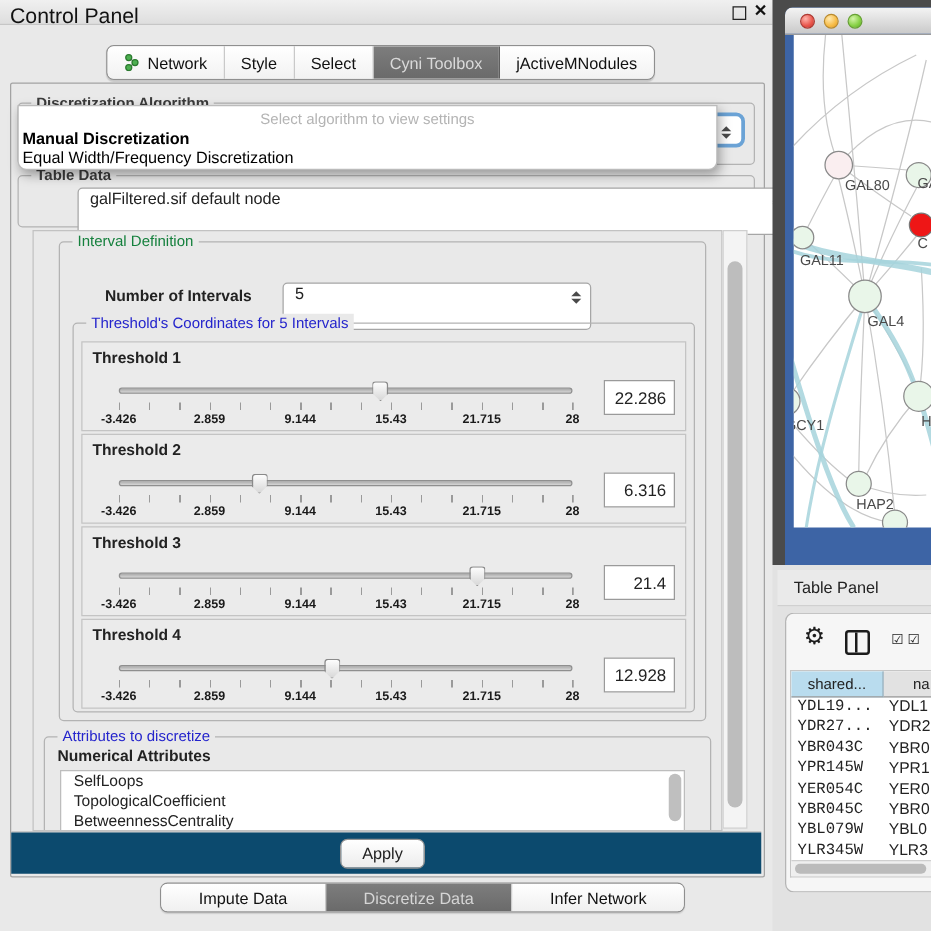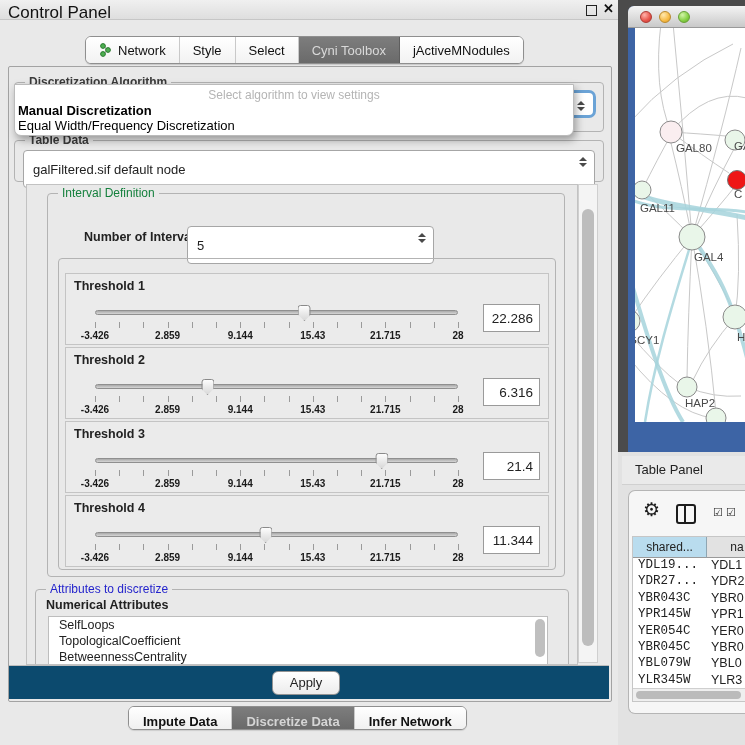--- a/index.html
+++ b/index.html
@@ -29,21 +29,21 @@
               border:1px solid #a3a3a3;border-radius:2px;}
 
   .gbox{position:absolute;border:1px solid #b3b3b3;border-radius:4px;}
   .gtitle{position:absolute;top:-8px;left:10px;background:#e9e9e9;padding:0 4px;font-size:12px;line-height:14px;}
   .gtitle.green{color:#15803d;}
   .gtitle.blue{color:#2424cc;}
   .gtitle.dark{color:#3b3b3b;font-weight:bold;}
 
   
   .combo{position:absolute;background:#fff;border:1px solid #a6a6a6;border-radius:4px;height:38px;
-         font-size:13px;display:flex;align-items:center;padding-left:9px;box-sizing:border-box;}
+         font-size:13px;display:flex;align-items:flex-start;padding-left:9px;box-sizing:border-box;margin-left:39px;}
   .stepper{position:absolute;right:6px;top:3px;width:10px;height:16px;}
   .stepper::before,.stepper::after{content:"";position:absolute;left:1px;border:4px solid transparent;}
   .stepper::before{top:-1px;border-bottom-color:#4a4a4a;}
   .stepper::after{bottom:-1px;border-top-color:#4a4a4a;}
 
   
   .focus-combo{left:556px;top:90px;width:40px;height:28px;background:#fff;border:3px solid #6ba3d6;
                border-radius:7px;box-sizing:border-box;z-index:5;}
   .focus-combo .stepper{right:7px;top:5px;}
 
@@ -86,21 +86,21 @@
   .vthumb{position:absolute;left:3px;top:24px;width:12px;height:437px;background:#bdbdbd;border-radius:6px;}
 
   .divider{left:9px;top:665px;width:600px;height:1px;background:#bdbdbd;}
   .apply-strip{left:9px;top:666px;width:600px;height:33px;background:#0c4a6e;}
   .apply-btn{position:absolute;left:263px;top:5px;width:66px;height:22px;background:linear-gradient(#ffffff,#ececec);
              border:1px solid #939393;border-radius:6px;font-size:13px;text-align:center;line-height:21px;}
 
   
   .bottom-tabbar{left:128px;top:706px;height:22px;display:flex;border:1px solid #8f8f8f;border-radius:6px;
                  overflow:hidden;background:#fff;box-shadow:0 1px 1px rgba(0,0,0,.12);}
-  .btab{display:flex;align-items:flex-end;padding:0 14px;font-size:13px;font-weight:bold;color:#111;
+  .btab{display:flex;align-items:center;padding:0 30px;font-size:13px;font-weight:normal;color:#111;
         border-right:1px solid #c9c9c9;background:linear-gradient(#ffffff,#f0f0f0);white-space:nowrap;}
   .btab:last-child{border-right:none;}
   .btab.active{background:linear-gradient(#7d7d7d,#6a6a6a);color:#d5d5d5;}
 
   
   .right-dark{left:618px;top:0;width:127px;height:452px;background:#4b4b4b;}
   .right-light{left:618px;top:452px;width:127px;height:293px;background:#e2e2e2;}
 
   .net-window{left:628px;top:6px;width:117px;height:446px;background:#3d64a5;border-radius:6px 0 0 0;}
   .mac-titlebar{position:absolute;left:0;top:0;width:117px;height:22px;border-radius:6px 0 0 0;
@@ -195,20 +195,21 @@
       <div class="gbox" style="left:20px;top:8px;width:516px;height:382px;">
         <span class="gtitle green">Interval Definition</span>
 
         <div class="num-label">Number of Intervals</div>
         <div class="combo" style="left:139px;top:32px;width:247px;">
           <span>5</span>
           <span class="stepper"></span>
         </div>
 
         <div class="gbox" style="left:10px;top:64px;width:496px;height:310px;">
+          <span class="gtitle blue">Threshold's Coordinates for 5 Intervals</span>
 
           <div style="position:absolute;left:6px;top:14px;width:484px;">
             <div class="th-box">
                 <div class="th-label">Threshold 1</div>
                 <div class="slider-area">
                   <div class="track"></div>
                   <div class="thumb" style="left: 57.7%;"></div>
                   <div class="ticks"></div>
                   <span class="tick-label" style="left: 0%;">-3.426</span>
                   <span class="tick-label" style="left: 20%;">2.859</span>
@@ -255,21 +256,21 @@
                   <div class="track"></div>
                   <div class="thumb" style="left: 47%;"></div>
                   <div class="ticks"></div>
                   <span class="tick-label" style="left: 0%;">-3.426</span>
                   <span class="tick-label" style="left: 20%;">2.859</span>
                   <span class="tick-label" style="left: 40%;">9.144</span>
                   <span class="tick-label" style="left: 60%;">15.43</span>
                   <span class="tick-label" style="left: 80%;">21.715</span>
                   <span class="tick-label" style="left: 100%;">28</span>
                 </div>
-                <div class="th-value">11.344</div>
+                <div class="th-value">12.928</div>
               </div>
           </div>
         </div>
       </div>
 
       <div class="gbox" style="left:8px;top:404px;width:532px;height:160px;">
         <span class="gtitle blue">Attributes to discretize</span>
         <div class="attr-label">Numerical Attributes</div>
         <div class="attr-list">
           <div class="attr-item">SelfLoops</div>

